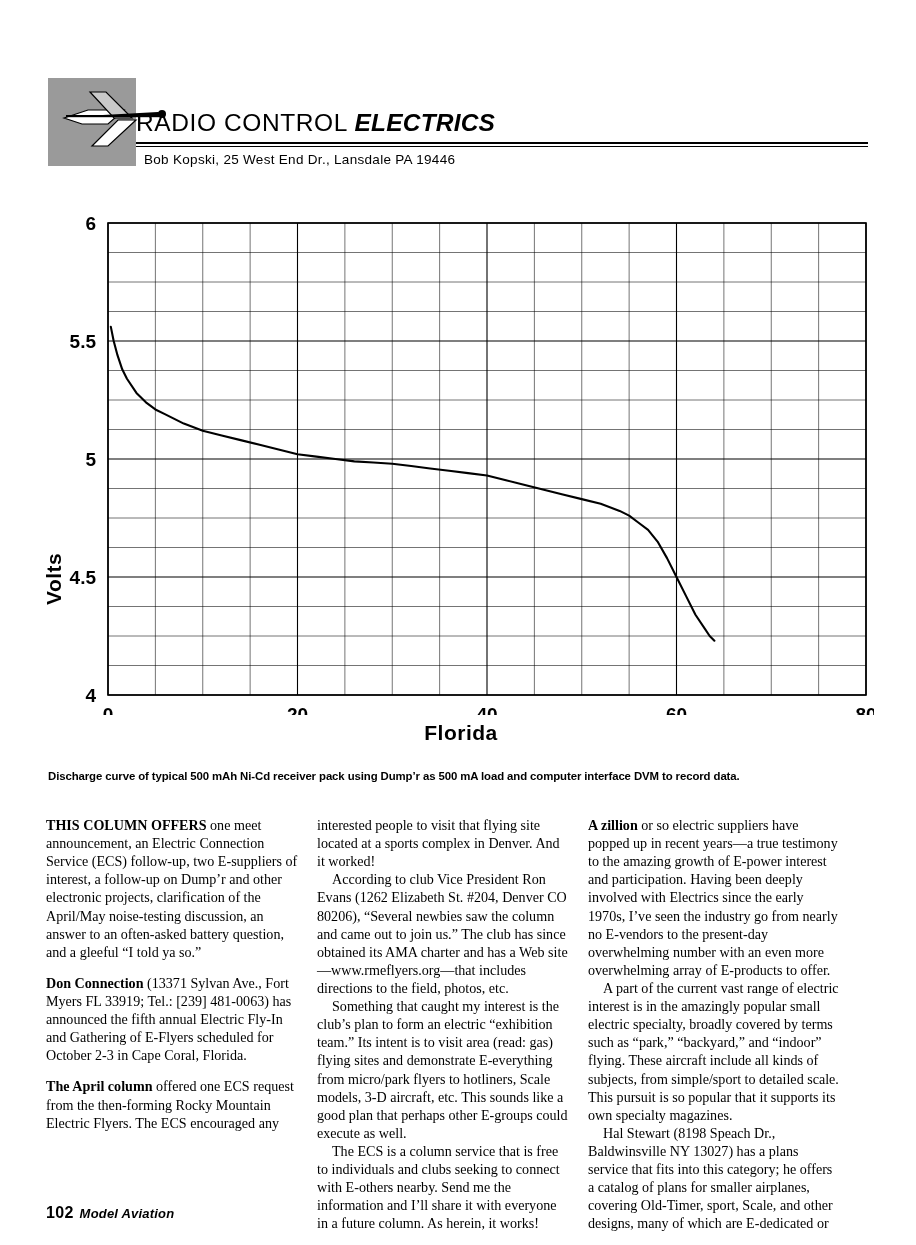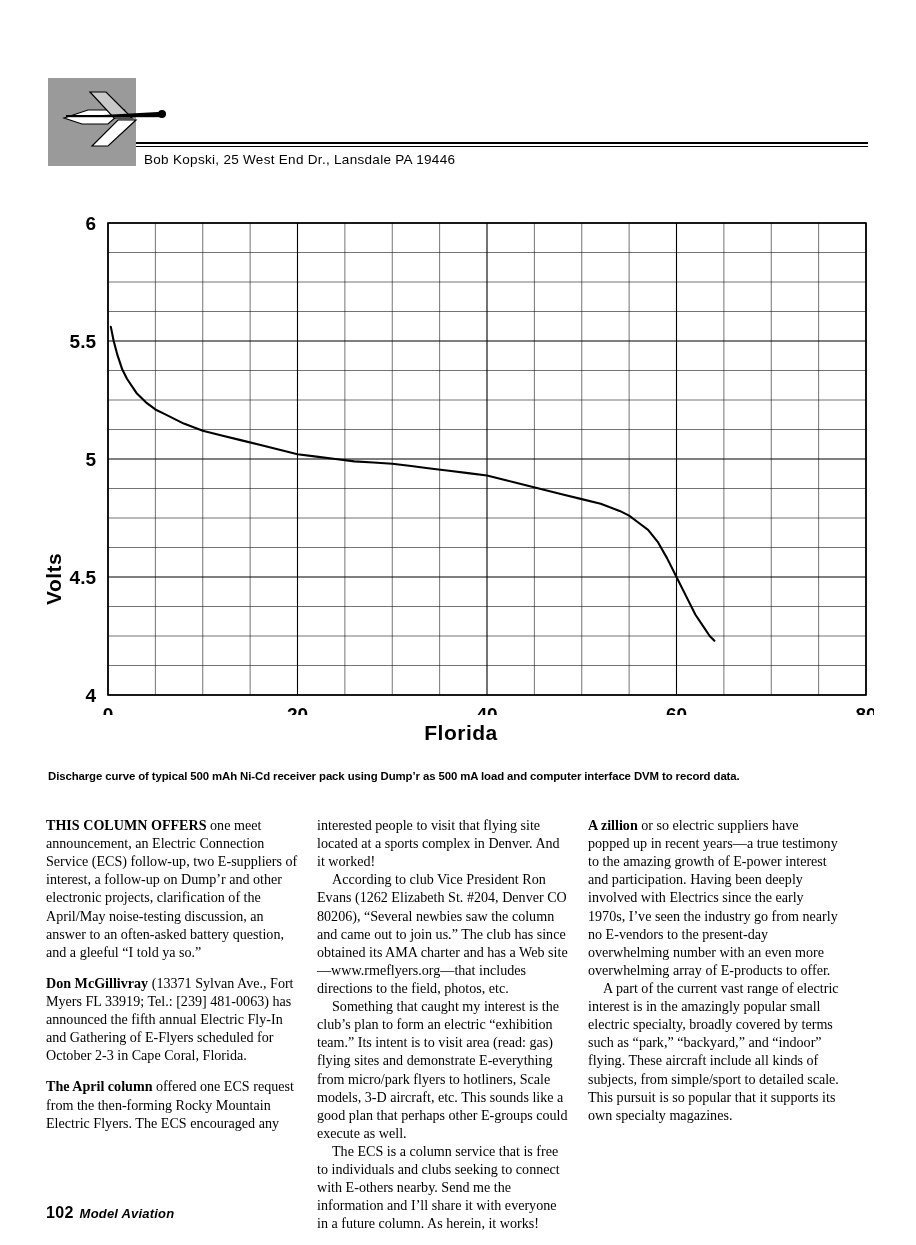--- a/index.html
+++ b/index.html
@@ -179,20 +179,23 @@
 <div class="header">
   <div class="header-logo">
     <svg class="plane" viewBox="0 0 110 70">
       <polygon points="2,34 26,26 62,26 46,40 20,40" fill="#ffffff" stroke="#000" stroke-width="1.2"></polygon>
       <polygon points="28,8 44,8 70,34 52,34" fill="#c9c9c9" stroke="#000" stroke-width="1.2"></polygon>
       <polygon points="30,62 46,62 74,36 56,36" fill="#ffffff" stroke="#000" stroke-width="1.2"></polygon>
       <path d="M4 33 L96 28 L104 30 L96 33 Z" fill="#000"></path>
       <circle cx="100" cy="30" r="4" fill="#000"></circle>
       <rect x="4" y="31" width="96" height="2.2" fill="#000"></rect>
     </svg>
+  </div>
+  <div class="header-title">
+    <span>RADIO CONTROL </span><span class="ital">ELECTRICS</span>
   </div>
   <div class="header-rule"></div>
   <div class="header-rule2"></div>
   <div class="header-byline">Bob Kopski, 25 West End Dr., Lansdale PA 19446</div>
 </div>
 
 <div class="chart-wrap">
   <div class="chart-ylabel">Volts</div>
   <div class="chart-xlabel">Florida</div>
   <svg class="chart-svg" id="chart-svg" width="826" height="510">
@@ -244,30 +247,31 @@
       <text x="628.5" y="516" text-anchor="middle" font-family="&quot;Liberation Sans&quot;, sans-serif" font-size="19" font-weight="bold" fill="#000">60</text>
       <text x="818" y="516" text-anchor="middle" font-family="&quot;Liberation Sans&quot;, sans-serif" font-size="19" font-weight="bold" fill="#000">80</text>
     </svg>
 </div>
 
 <div class="chart-caption">Discharge curve of typical 500 mAh Ni-Cd receiver pack using Dump’r as 500 mA load and computer interface DVM to record data.</div>
 
 <div class="columns">
   <div class="col" id="col1">
       <p><span class="bold">THIS COLUMN OFFERS</span> one meet announcement, an Electric Connection Service (ECS) follow-up, two E-suppliers of interest, a follow-up on Dump’r and other electronic projects, clarification of the April/May noise-testing discussion, an answer to an often-asked battery question, and a gleeful “I told ya so.”</p>
-      <p class="gap"><span class="bold">Don McGillivray</span> (13371 Sylvan Ave., Fort Myers FL 33919; Tel.: [239] 481-0063) has announced the fifth annual Electric Fly-In and Gathering of E-Flyers scheduled for October 2-3 in Cape Coral, Florida.</p>
+      <p class="gap"><span class="bold">Don Connection</span> (13371 Sylvan Ave., Fort Myers FL 33919; Tel.: [239] 481-0063) has announced the fifth annual Electric Fly-In and Gathering of E-Flyers scheduled for October 2-3 in Cape Coral, Florida.</p>
       <p class="gap"><span class="bold">The April column</span> offered one ECS request from the then-forming Rocky Mountain Electric Flyers. The ECS encouraged any</p>
     </div>
   <div class="col" id="col2">
       <p>interested people to visit that flying site located at a sports complex in Denver. And it worked!</p>
       <p class="indent">According to club Vice President Ron Evans (1262 Elizabeth St. #204, Denver CO 80206), “Several newbies saw the column and came out to join us.” The club has since obtained its AMA charter and has a Web site—www.rmeflyers.org—that includes directions to the field, photos, etc.</p>
       <p class="indent">Something that caught my interest is the club’s plan to form an electric “exhibition team.” Its intent is to visit area (read: gas) flying sites and demonstrate E-everything from micro/park flyers to hotliners, Scale models, 3-D aircraft, etc. This sounds like a good plan that perhaps other E-groups could execute as well.</p>
       <p class="indent">The ECS is a column service that is free to individuals and clubs seeking to connect with E-others nearby. Send me the information and I’ll share it with everyone in a future column. As herein, it works!</p>
     </div>
   <div class="col" id="col3">
       <p><span class="bold">A zillion</span> or so electric suppliers have popped up in recent years—a true testimony to the amazing growth of E-power interest and participation. Having been deeply involved with Electrics since the early 1970s, I’ve seen the industry go from nearly no E-vendors to the present-day overwhelming number with an even more overwhelming array of E-products to offer.</p>
       <p class="indent">A part of the current vast range of electric interest is in the amazingly popular small electric specialty, broadly covered by terms such as “park,” “backyard,” and “indoor” flying. These aircraft include all kinds of subjects, from simple/sport to detailed scale. This pursuit is so popular that it supports its own specialty magazines.</p>
+      <p class="indent">Hal Stewart (8198 Speach Dr., Baldwinsville NY 13027) has a plans service that fits into this category; he offers a catalog of plans for smaller airplanes, covering Old-Timer, sport, Scale, and other designs, many of which are E-dedicated or</p>
     </div>
 </div>
 
 <div class="footer">
   <span class="pageno">102</span><span class="magname">Model Aviation</span>
 </div>
 
 </body></html>

